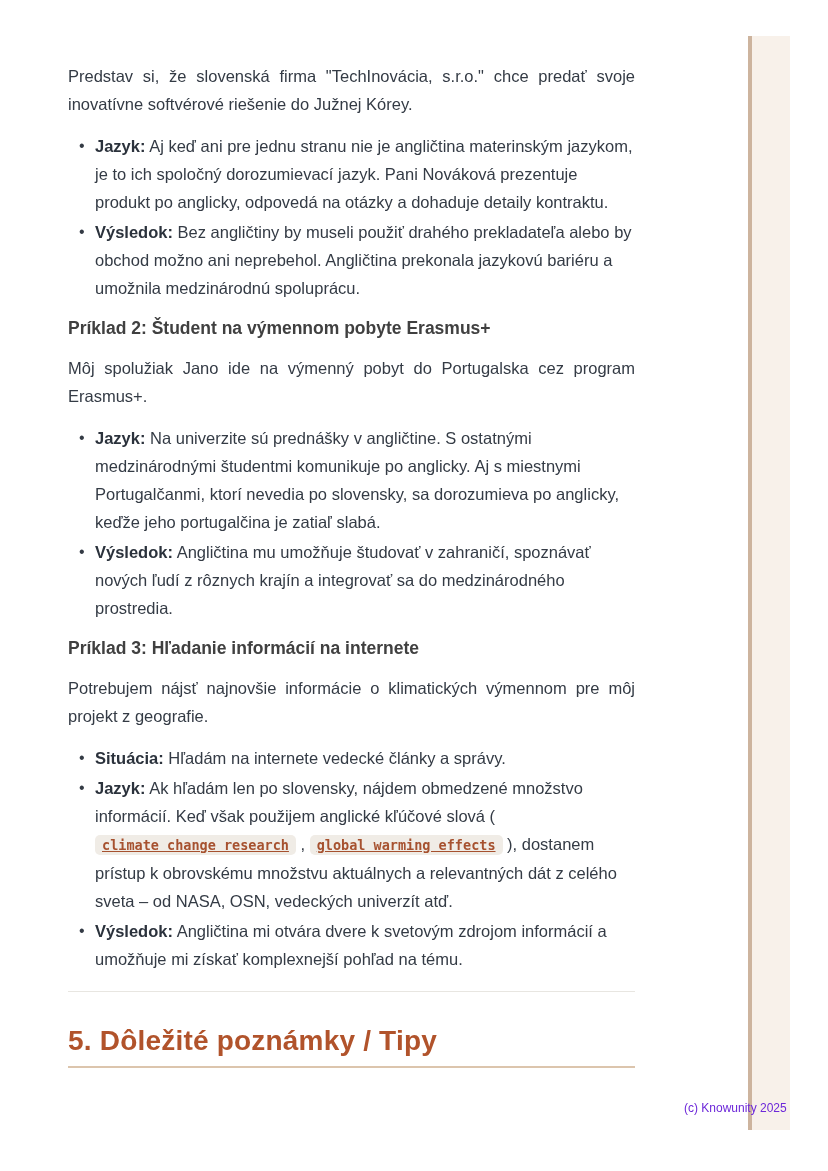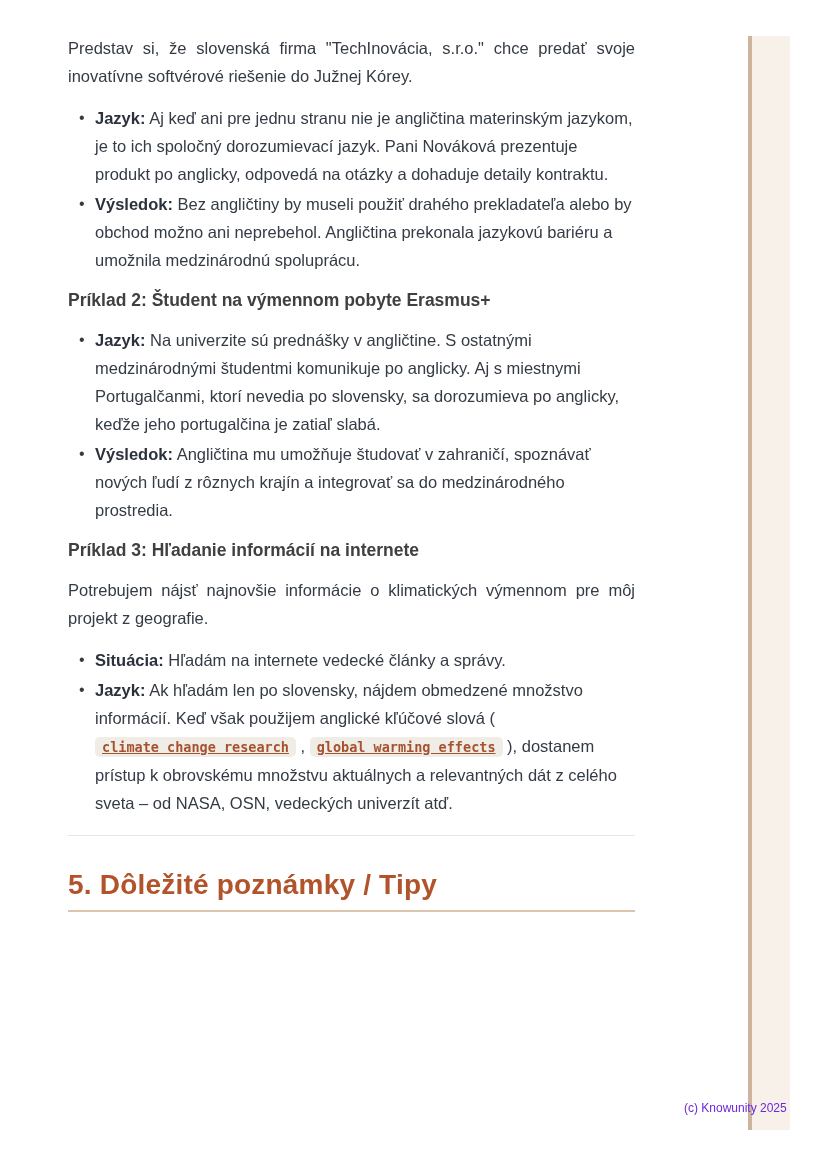--- a/index.html
+++ b/index.html
@@ -6,23 +6,23 @@
   body {
     width: 828px; height: 1171px;
     background: #ffffff;
     font-family: "Liberation Sans", sans-serif;
     color: #343b45;
     position: relative;
     overflow: hidden;
   }
   .content {
     position: absolute;
-    left: 68px; top: 0;
+    left: 68px; top: 8px;
     width: 567px;
-    padding-top: 34px;
+    padding-top: 54px;
     font-size: 16.5px;
     line-height: 28px;
   }
   p.para {
     margin: 0 0 14px 0;
     text-align: justify;
   }
   ul.examples {
     margin: 6px 0 14px 0;
     padding-left: 27px;
@@ -100,33 +100,35 @@
 
   <p class="para">Predstav si, že slovenská firma "TechInovácia, s.r.o." chce predať svoje inovatívne softvérové riešenie do Južnej Kórey.</p>
 
   <ul class="examples">
     <li><strong>Jazyk:</strong><span> Aj keď ani pre jednu stranu nie je angličtina materinským jazykom, je to ich spoločný dorozumievací jazyk. Pani Nováková prezentuje produkt po anglicky, odpovedá na otázky a dohaduje detaily kontraktu.</span></li>
     <li><strong>Výsledok:</strong><span> Bez angličtiny by museli použiť drahého prekladateľa alebo by obchod možno ani neprebehol. Angličtina prekonala jazykovú bariéru a umožnila medzinárodnú spoluprácu.</span></li>
   </ul>
 
   <h4 class="example-heading">Príklad 2: Študent na výmennom pobyte Erasmus+</h4>
 
+  <p class="para">Môj spolužiak Jano ide na výmenný pobyt do Portugalska cez program Erasmus+.</p>
 
   <ul class="examples">
     <li><strong>Jazyk:</strong><span> Na univerzite sú prednášky v angličtine. S ostatnými medzinárodnými študentmi komunikuje po anglicky. Aj s miestnymi Portugalčanmi, ktorí nevedia po slovensky, sa dorozumieva po anglicky, keďže jeho portugalčina je zatiaľ slabá.</span></li>
     <li><strong>Výsledok:</strong><span> Angličtina mu umožňuje študovať v zahraničí, spoznávať nových ľudí z rôznych krajín a integrovať sa do medzinárodného prostredia.</span></li>
   </ul>
 
   <h4 class="example-heading">Príklad 3: Hľadanie informácií na internete</h4>
 
   <p class="para">Potrebujem nájsť najnovšie informácie o klimatických výmennom pre môj projekt z geografie.</p>
 
   <ul class="examples">
     <li><strong>Situácia:</strong><span> Hľadám na internete vedecké články a správy.</span></li>
     <li><strong>Jazyk:</strong><span> Ak hľadám len po slovensky, nájdem obmedzené množstvo informácií. Keď však použijem anglické kľúčové slová ( </span><code class="kw">climate change research</code><span> , </span><code class="kw">global warming effects</code><span> ), dostanem prístup k obrovskému množstvu aktuálnych a relevantných dát z celého sveta – od NASA, OSN, vedeckých univerzít atď.</span></li>
+    <li><strong>Výsledok:</strong><span> Angličtina mi otvára dvere k svetovým zdrojom informácií a umožňuje mi získať komplexnejší pohľad na tému.</span></li>
   </ul>
 
   <hr class="hr-light">
 
   <h2 class="section-title">5. Dôležité poznámky / Tipy</h2>
 
   <hr class="hr-tan">
 
 </div>
 

